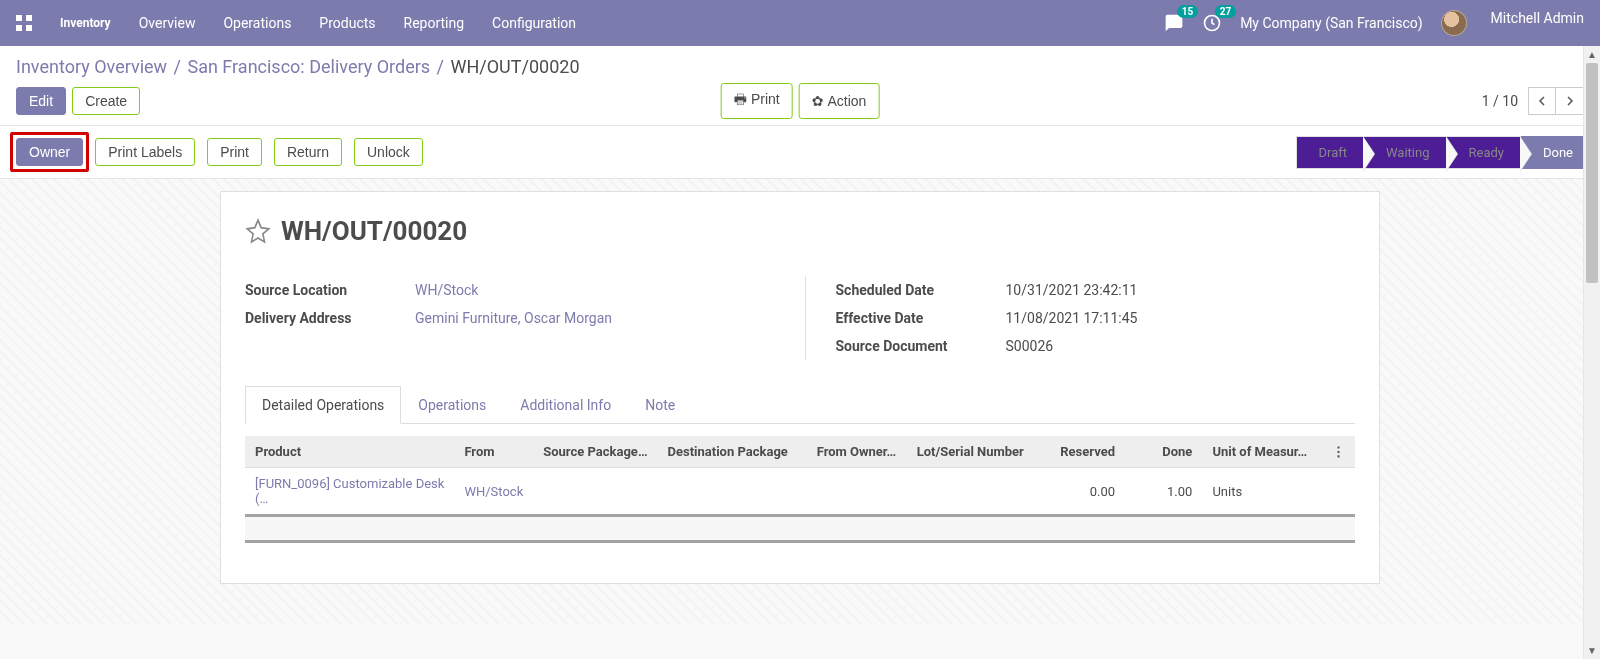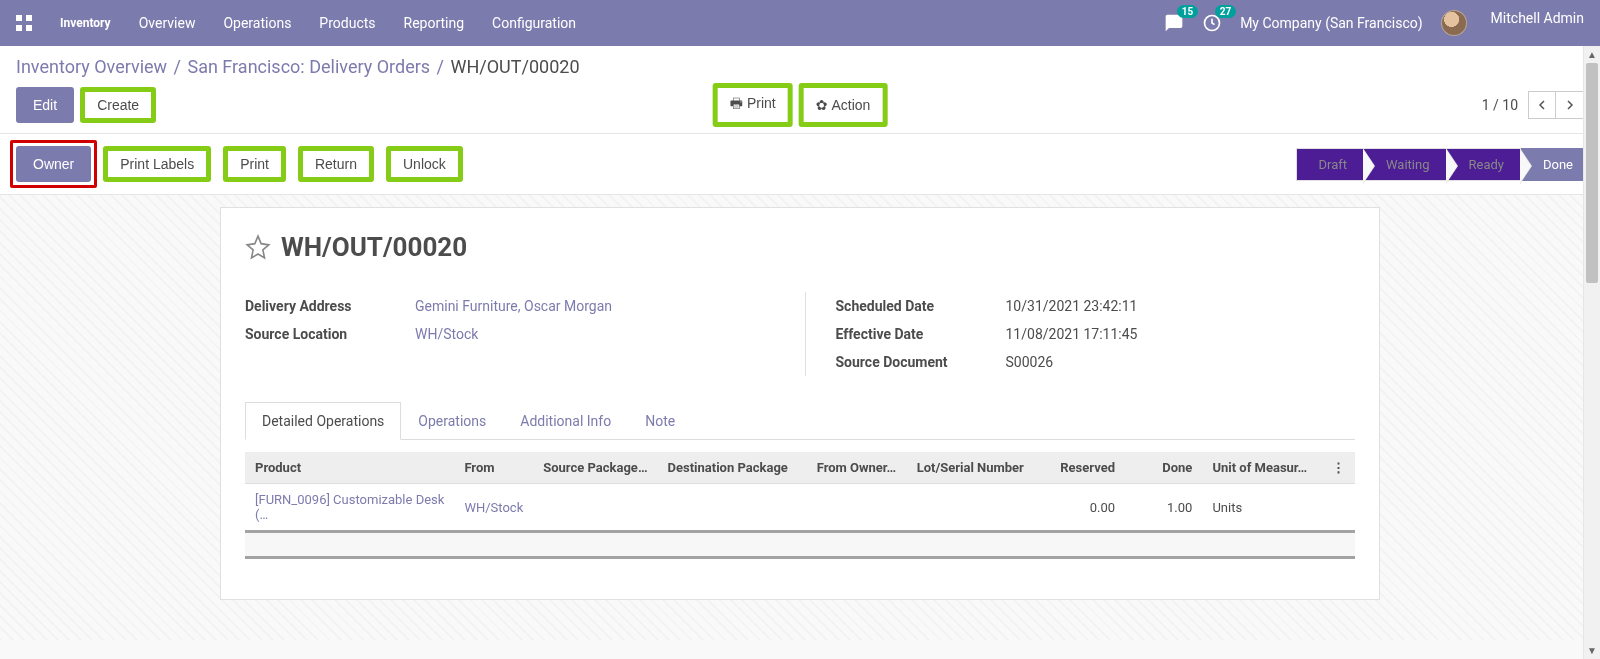--- a/index.html
+++ b/index.html
@@ -47,21 +47,21 @@
     background: #fff;
     border-bottom: 1px solid #e5e5e5;
     padding: 10px 16px 10px 16px;
   }
   .breadcrumb { font-size: 18px; color: #7C7BAD; margin-bottom: 10px; }
   .breadcrumb a { color: #7C7BAD; text-decoration:none; cursor:pointer; }
   .breadcrumb .sep { color:#7C7BAD; margin:0 2px; }
   .breadcrumb .current { color:#4c4c4c; }
   .cp-row { display:flex; align-items:center; }
   .btn {
-    border: 5px solid #84cc16;
+    border: 1px solid #84cc16;
     background: #fff;
     padding: 5px 12px;
     border-radius: 3px;
     font-size: 14px;
     cursor: pointer;
     color:#4c4c4c;
   }
   .btn + .btn { margin-left: 6px; }
   .btn-primary { background:#7C7BAD; border-color:#7C7BAD; color:#fff; }
   .cp-center { position:absolute; left:50%; transform:translateX(-50%); display:flex; }
@@ -290,26 +290,26 @@
         <svg viewBox="0 0 24 24" width="26" height="26" fill="none" stroke="#888" stroke-width="1.5">
             <path d="M12 2l2.9 6.9L22 10l-5.5 4.7L18 22l-6-3.5L6 22l1.5-7.3L2 10l7.1-1.1z"></path>
           </svg>
       </span>
       <span class="rec-title">WH/OUT/00020</span>
     </div>
 
     <div class="fields">
       <div class="fcol">
         <div class="frow">
+          <div class="flabel">Source Location</div>
+          <div class="fval">WH/Stock</div>
+        </div>
+        <div class="frow">
           <div class="flabel">Delivery Address</div>
           <div class="fval">Gemini Furniture, Oscar Morgan</div>
-        </div>
-        <div class="frow">
-          <div class="flabel">Source Location</div>
-          <div class="fval">WH/Stock</div>
         </div>
       </div>
       <div class="fcol col-sep">
         <div class="frow">
           <div class="flabel">Scheduled Date</div>
           <div class="fval plain">10/31/2021 23:42:11</div>
         </div>
         <div class="frow">
           <div class="flabel">Effective Date</div>
           <div class="fval plain">11/08/2021 17:11:45</div>

